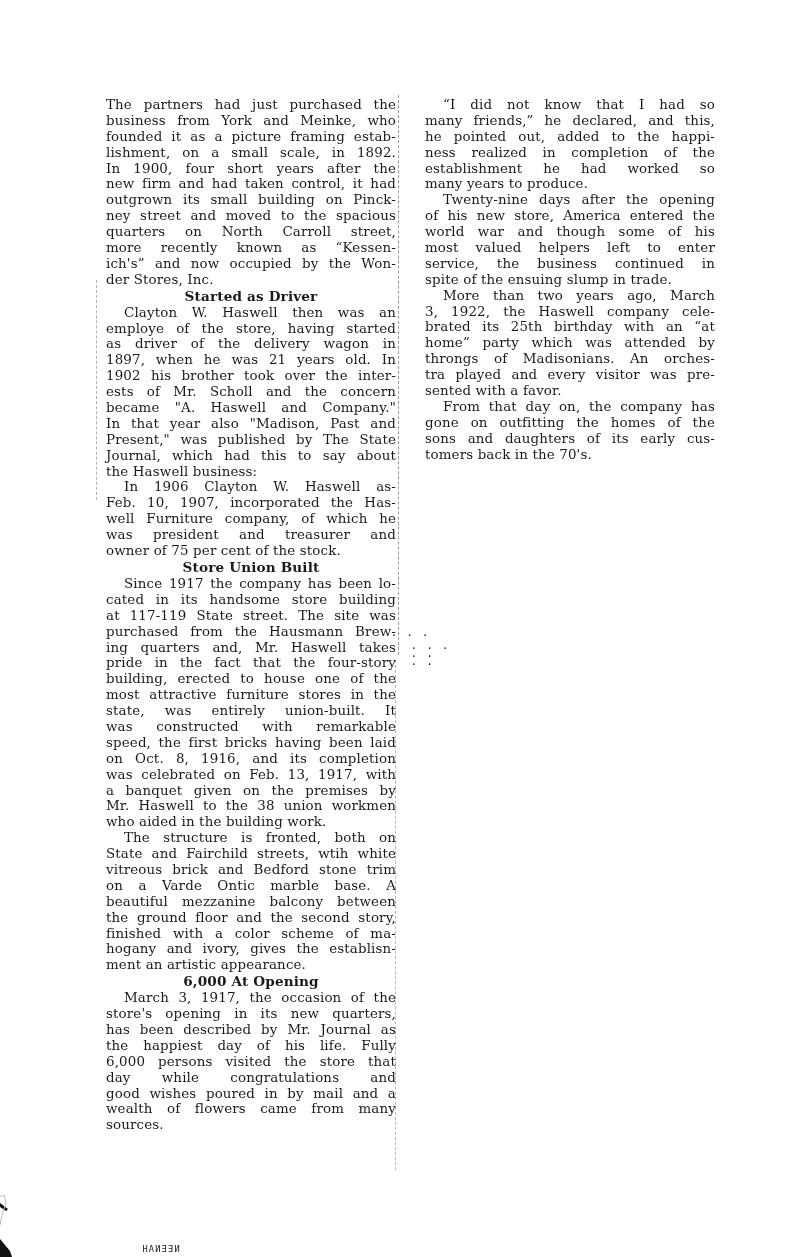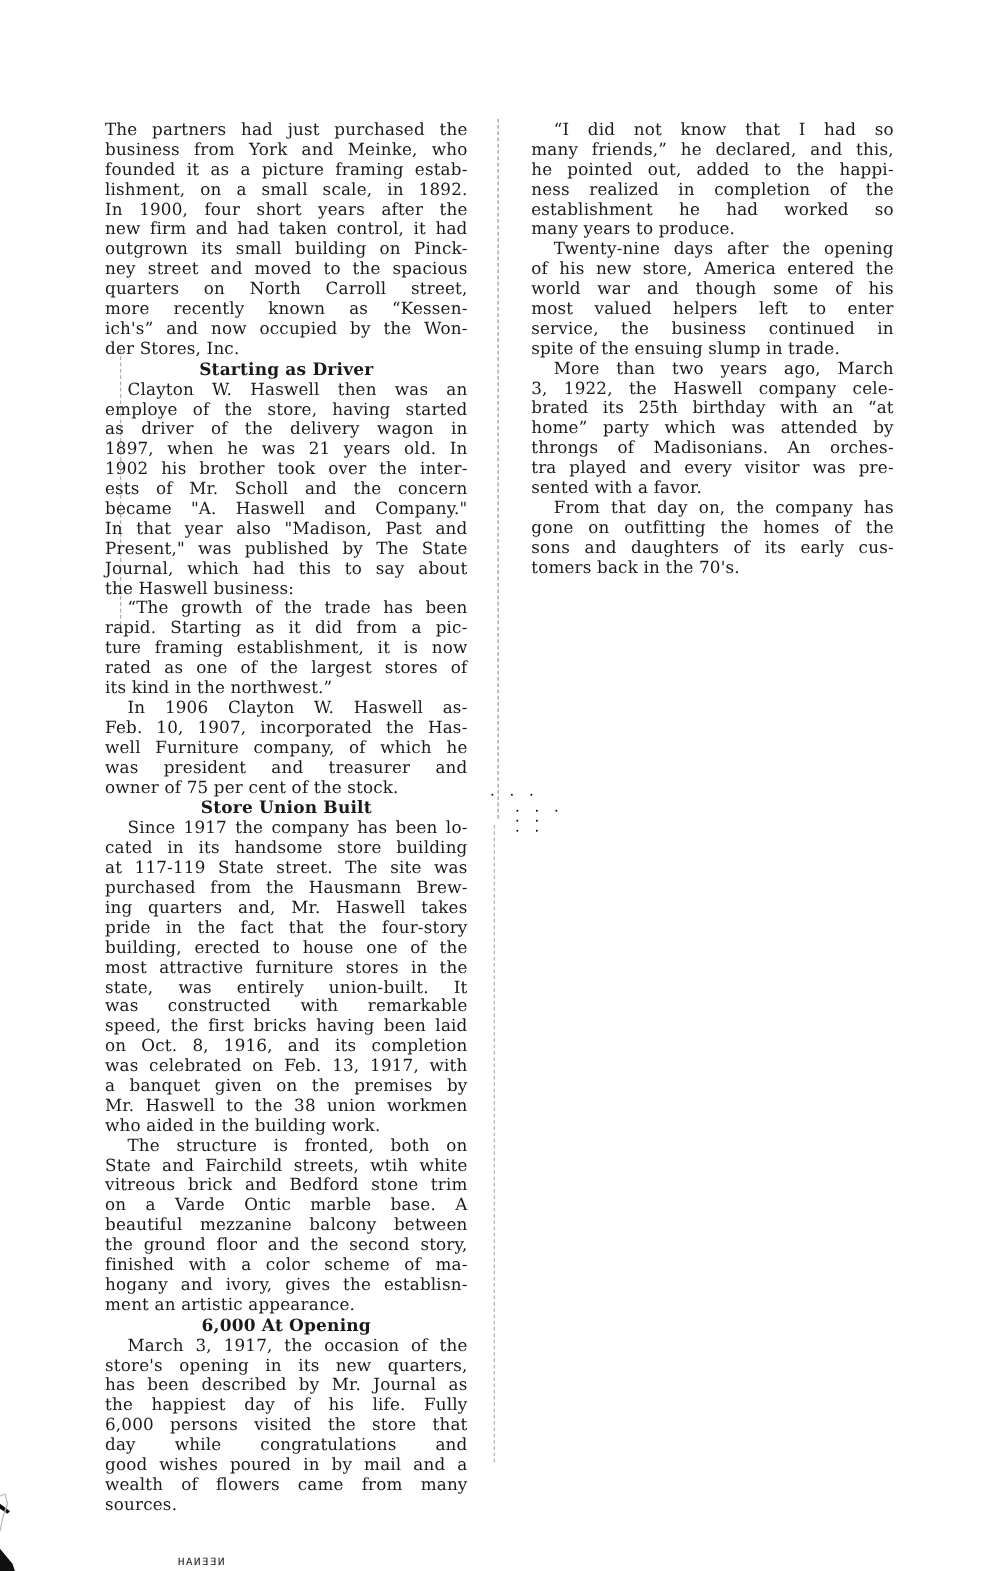--- a/index.html
+++ b/index.html
@@ -1,21 +1,21 @@
 <!DOCTYPE html>
 <html><head>
 <meta charset="utf-8">
 <style>
   html, body { margin: 0; padding: 0; }
   body {
     width: 800px; height: 1257px; background: #ffffff; position: relative; overflow: hidden;
     font-family: "DejaVu Serif", "Liberation Serif", serif; color: #1a1a1a;
   }
   .col { position: absolute; top: 97px; font-size: 13.4px; line-height: 15.9px; letter-spacing: 0.15px; }
-  .col-left { left: 84px; width: 290px; }
+  .col-left { left: 106px; width: 290px; }
   .col-right { left: 405px; width: 290px; margin-left: 20px; }
   .line { display: block; white-space: pre; text-align: justify; text-align-last: justify; height: 15.9px; overflow: visible; }
   .line.last { text-align-last: left; }
   .line.indent { padding-left: 18px; }
   .head { display: block; text-align: center; font-weight: bold; height: 17px; line-height: 17px; font-size: 13.6px; }
   .divider { position: absolute; left: 398px; top: 95px; width: 0; height: 560px; border-left: 1px dashed #9a9a9a; }
   .left-rule { position: absolute; left: 96px; top: 280px; width: 0; height: 220px; border-left: 1px dashed #b0b0b0; }
   .right-rule { position: absolute; left: 395px; top: 660px; width: 0; height: 510px; border-left: 1px dashed #b5b5b5; }
   .dots { position: absolute; font-size: 12px; color: #111; letter-spacing: 4px; line-height: 8px; }
   .stamp { position: absolute; left: 143px; top: 1245px; font-family: "DejaVu Sans Mono", monospace; font-size: 8px; letter-spacing: 1px; color: #222; transform: scaleX(1.1); }
@@ -36,40 +36,33 @@
       <span class="line">lishment, on a small scale, in 1892.</span>
       <span class="line">In 1900, four short years after the</span>
       <span class="line">new firm and had taken control, it had</span>
       <span class="line">outgrown its small building on Pinck-</span>
       <span class="line">ney street and moved to the spacious</span>
       <span class="line">quarters on North Carroll street,</span>
       <span class="line">more recently known as “Kessen-</span>
       <span class="line">ich's” and now occupied by the Won-</span>
       <span class="line last">der Stores, Inc.</span>
     </div>
-    <span class="head">Starting as Driver</span>
+    <span class="head">Started as Driver</span>
     <div>
       <span class="line indent">Clayton W. Haswell then was an</span>
       <span class="line">employe of the store, having started</span>
       <span class="line">as driver of the delivery wagon in</span>
       <span class="line">1897, when he was 21 years old. In</span>
       <span class="line">1902 his brother took over the inter-</span>
       <span class="line">ests of Mr. Scholl and the concern</span>
       <span class="line">became "A. Haswell and Company."</span>
       <span class="line">In that year also "Madison, Past and</span>
       <span class="line">Present," was published by The State</span>
       <span class="line">Journal, which had this to say about</span>
       <span class="line last">the Haswell business:</span>
-    </div>
-    <div>
-      <span class="line indent">“The growth of the trade has been</span>
-      <span class="line">rapid. Starting as it did from a pic-</span>
-      <span class="line">ture framing establishment, it is now</span>
-      <span class="line">rated as one of the largest stores of</span>
-      <span class="line last">its kind in the northwest.”</span>
     </div>
     <div>
       <span class="line indent">In 1906 Clayton W. Haswell as-</span>
       <span class="line">Feb. 10, 1907, incorporated the Has-</span>
       <span class="line">well Furniture company, of which he</span>
       <span class="line">was president and treasurer and</span>
       <span class="line last">owner of 75 per cent of the stock.</span>
     </div>
     <span class="head">Store Union Built</span>
     <div>

